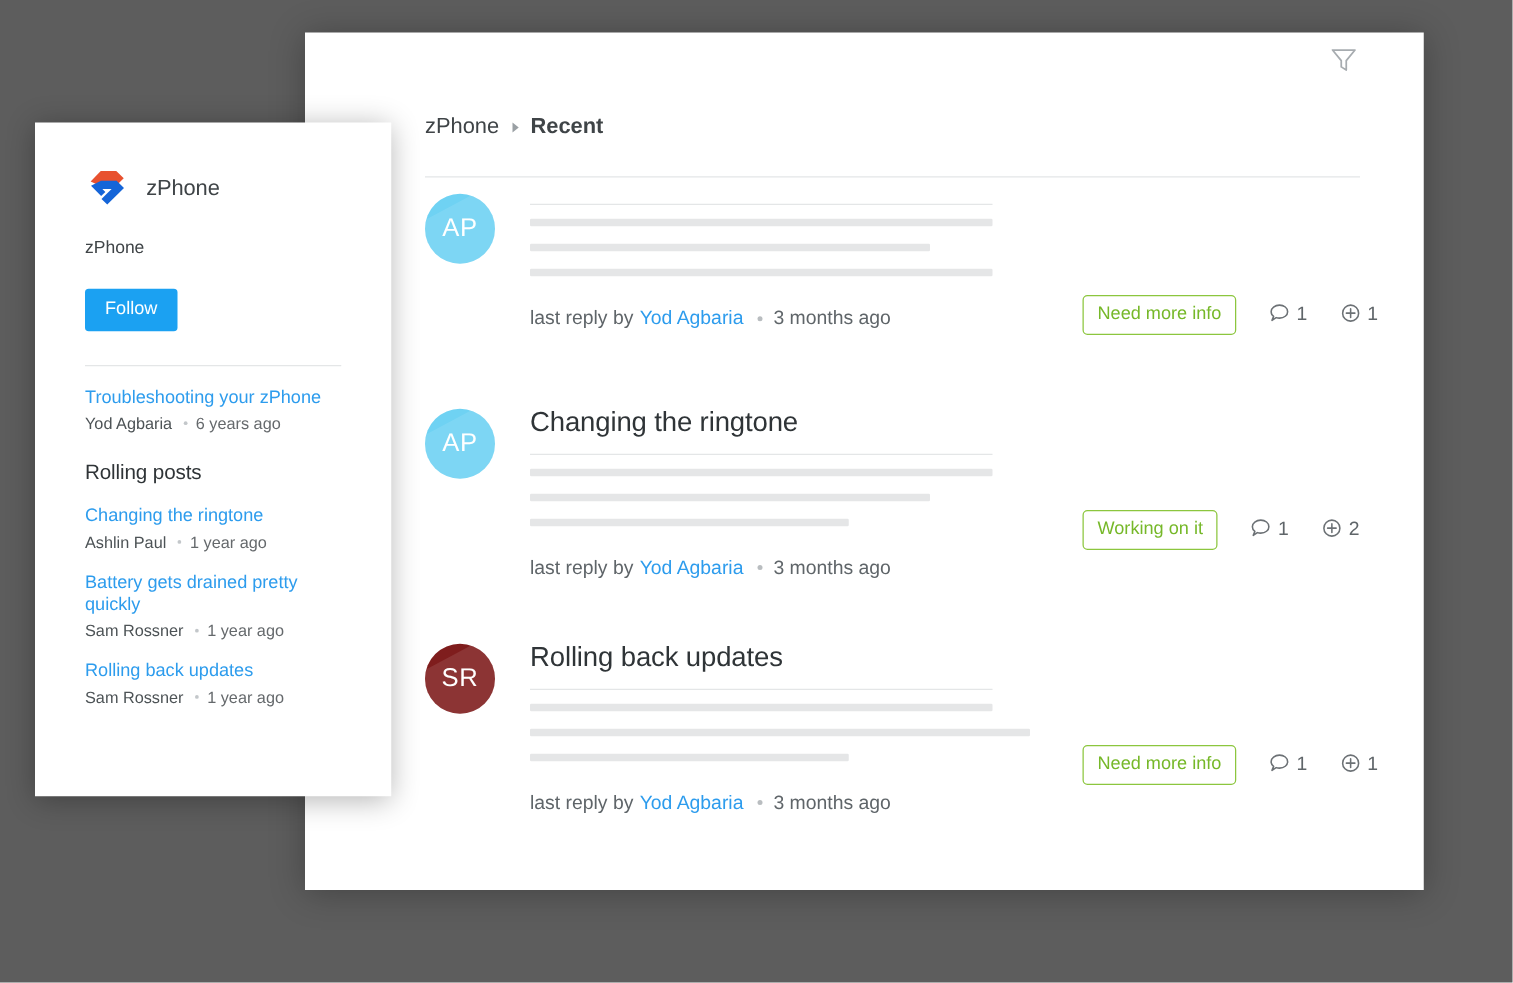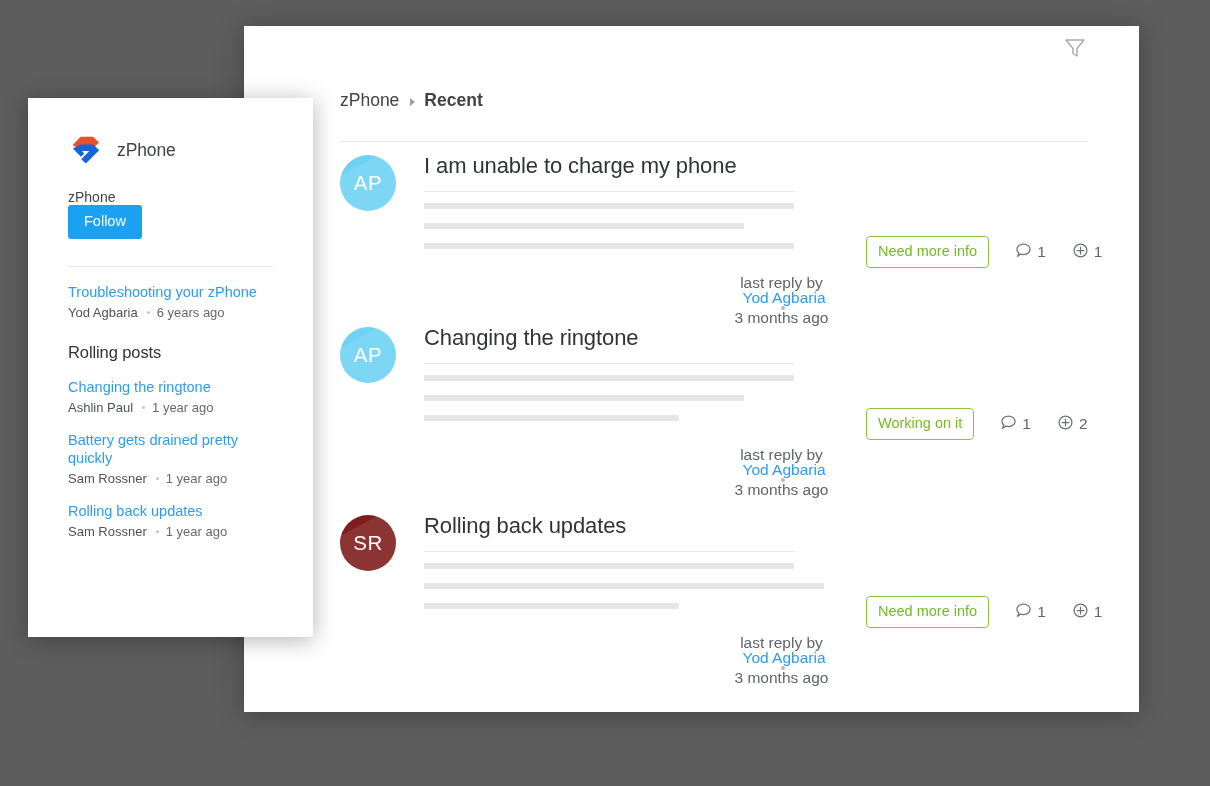--- a/index.html
+++ b/index.html
@@ -151,21 +151,20 @@
   }
   .skeleton .bar:last-child { margin-bottom: 0; }
 
   .post-meta {
     margin-top: 26px;
     font-size: 15.5px;
     color: #5f6569;
     display: flex;
     align-items: center;
     line-height: 1;
-    flex-direction: column;
   }
   .meta-author {
     color: #2d9ced;
     margin-left: 5px;
     cursor: pointer;
   }
   .meta-dot {
     width: 4px; height: 4px;
     border-radius: 50%;
     background: #b9bdc0;
@@ -239,20 +238,21 @@
     letter-spacing: -0.1px;
   }
 
   .brand-sub {
     margin-top: 17px;
     font-size: 14px;
     color: #3f4447;
   }
 
   .follow-btn {
+    margin-top: 26px;
     display: inline-block;
     background: #1ba1f2;
     color: #ffffff;
     font-size: 14.5px;
     padding: 9px 16px 10px;
     border-radius: 3px;
     line-height: 1;
     cursor: pointer;
     border: none;
     font-family: inherit;
@@ -316,21 +316,21 @@
       <svg width="30" height="30" viewBox="0 0 30 30" aria-hidden="true">
         <path d="M6 8 H24 L17 16.5 V24 L13 21.5 V16.5 Z" fill="none" stroke="#a7acb0" stroke-width="1.4" stroke-linejoin="round" stroke-linecap="round"></path>
       </svg>
     </div>
 
     <div class="post-list">
         <div class="post">
           <div class="avatar" style="background: rgb(111, 210, 243);">
             <span class="avatar-initials">AP</span>
           </div>
-          <div class="post-body"><div class="post-title">I am unable to charge my phone</div><div class="title-rule"></div><div class="skeleton">
+          <div class="post-body"><div class="title-rule"></div><div class="skeleton">
               <div class="bar" style="width: 370px;"></div>
               <div class="bar" style="width: 320px;"></div>
               <div class="bar" style="width: 370px;"></div>
             </div><div class="post-meta">
               <span>last reply by</span>
               <span class="meta-author">Yod Agbaria</span>
               <span class="meta-dot"></span>
               <span class="meta-time">3 months ago</span>
             </div></div>
           <div class="post-actions" style="top: 84px;">

